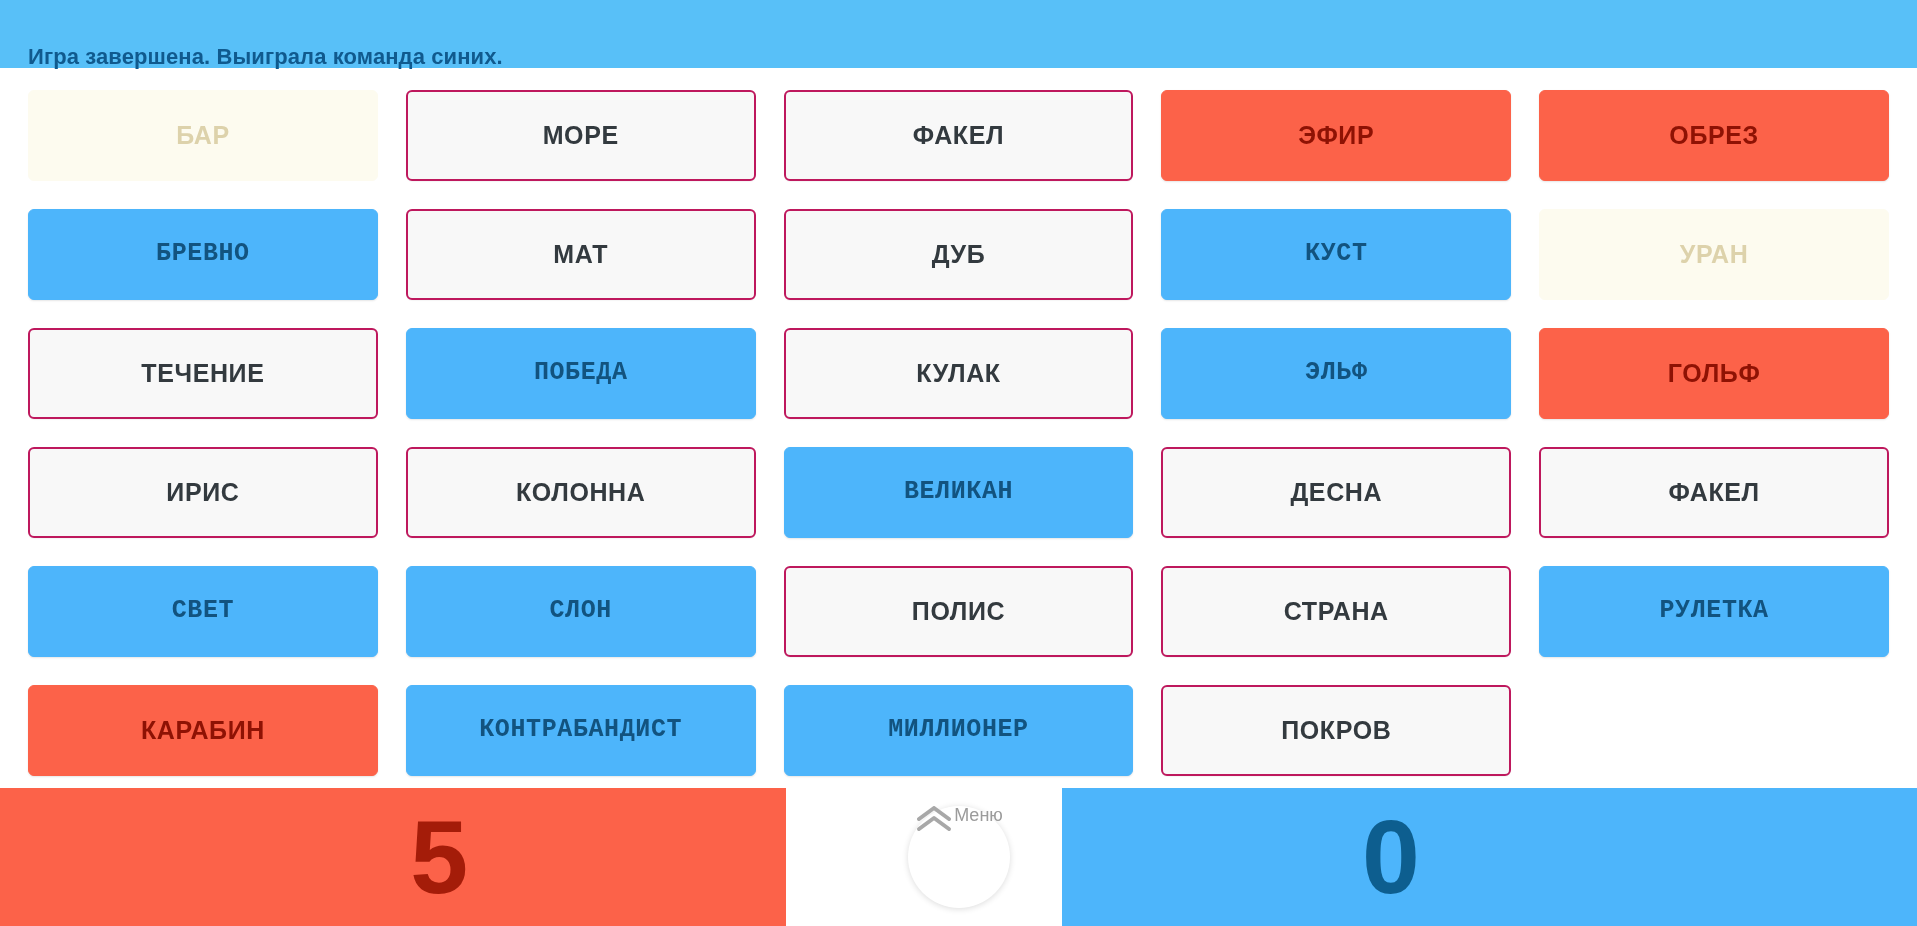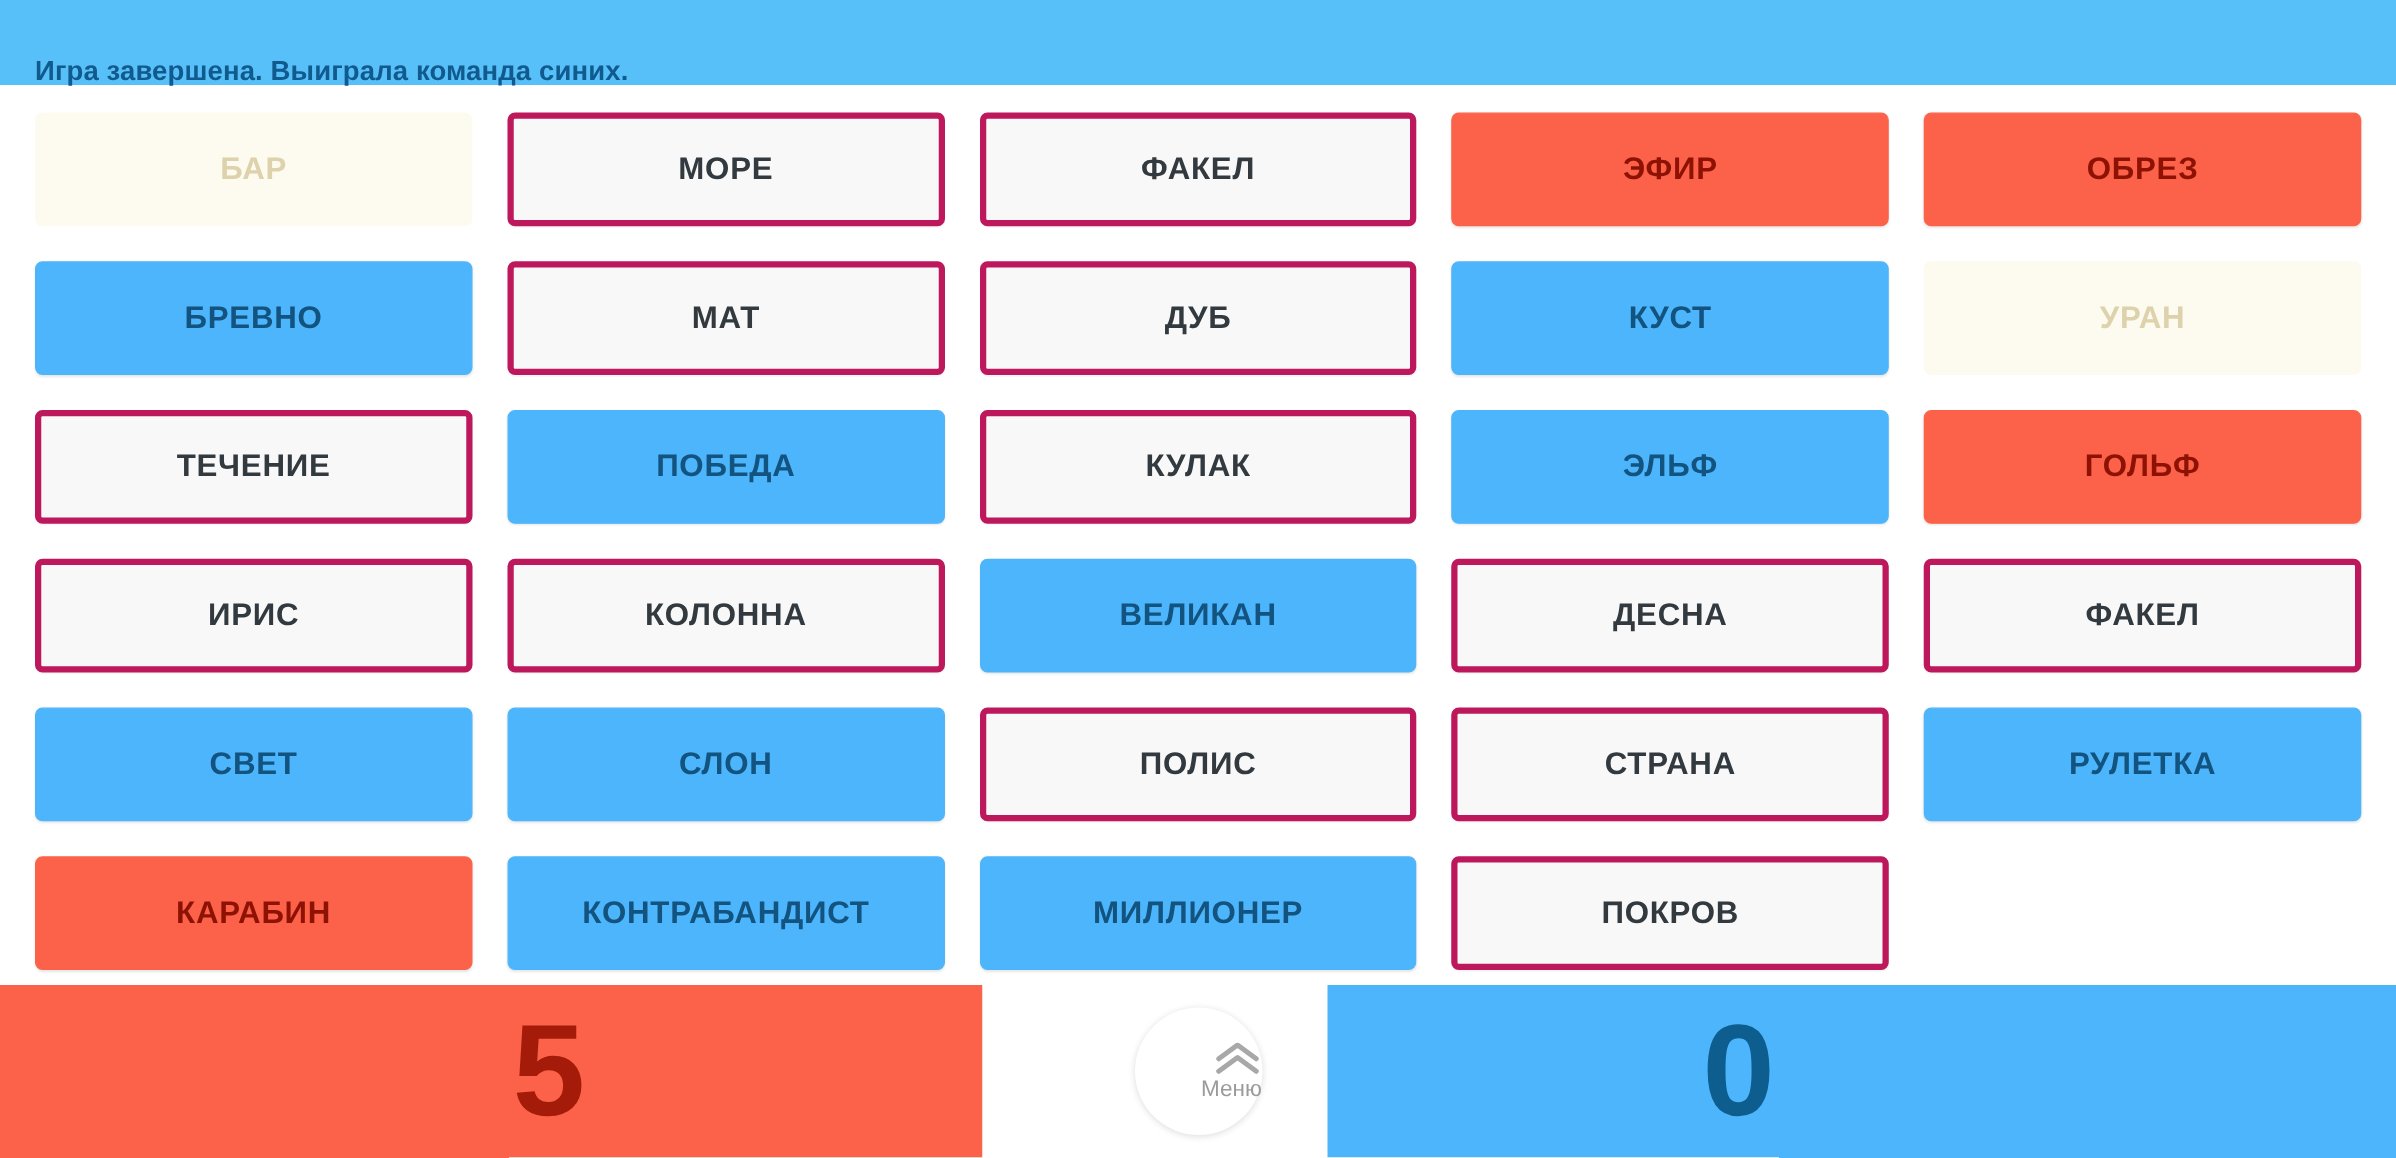--- a/index.html
+++ b/index.html
@@ -61,29 +61,30 @@
     text-align: center;
     user-select: none;
     cursor: pointer;
     line-height: 1.05;
     padding: 4px 6px;
     overflow: hidden;
   }
 
   .card.hidden-card {
     background: #f8f8f8;
-    border: 5px solid #be185d;
+    border: 2px solid #be185d;
     color: #333a3f;
     box-shadow: 0 1px 1px rgba(0,0,0,0.04);
   }
   .card.blue-card {
     background: #4db5fb;
     border: 1px solid #4db5fb;
     color: #12537f;
     box-shadow: 0 1px 2px rgba(0,0,0,0.10);
+    font-family: Liberation Mono, monospace;
   }
   .card.red-card {
     background: #fc6249;
     border: 1px solid #fc6249;
     color: #8e1204;
     box-shadow: 0 1px 2px rgba(0,0,0,0.10);
   }
   .card.neutral-card {
     background: #fdfbef;
     border: 1px solid #fdfbef;
@@ -132,22 +133,22 @@
     position: absolute;
     left: 50%;
     top: 50%;
     transform: translate(-50%, -50%);
     width: 102px;
     height: 102px;
     border-radius: 50%;
     background: #ffffff;
     box-shadow: 0 1px 6px rgba(0,0,0,0.14);
     display: flex;
-    flex-direction: column;
-    align-items: flex-end;
+    flex-direction: row;
+    align-items: flex-start;
     justify-content: center;
     cursor: pointer;
     z-index: 5;
   }
   .menu-chevron { width: 40px; height: 26px; display: block; margin-bottom: 2px; }
   .menu-label {
     font-size: 18px;
     color: #9b9b9b;
     line-height: 1;
   }

